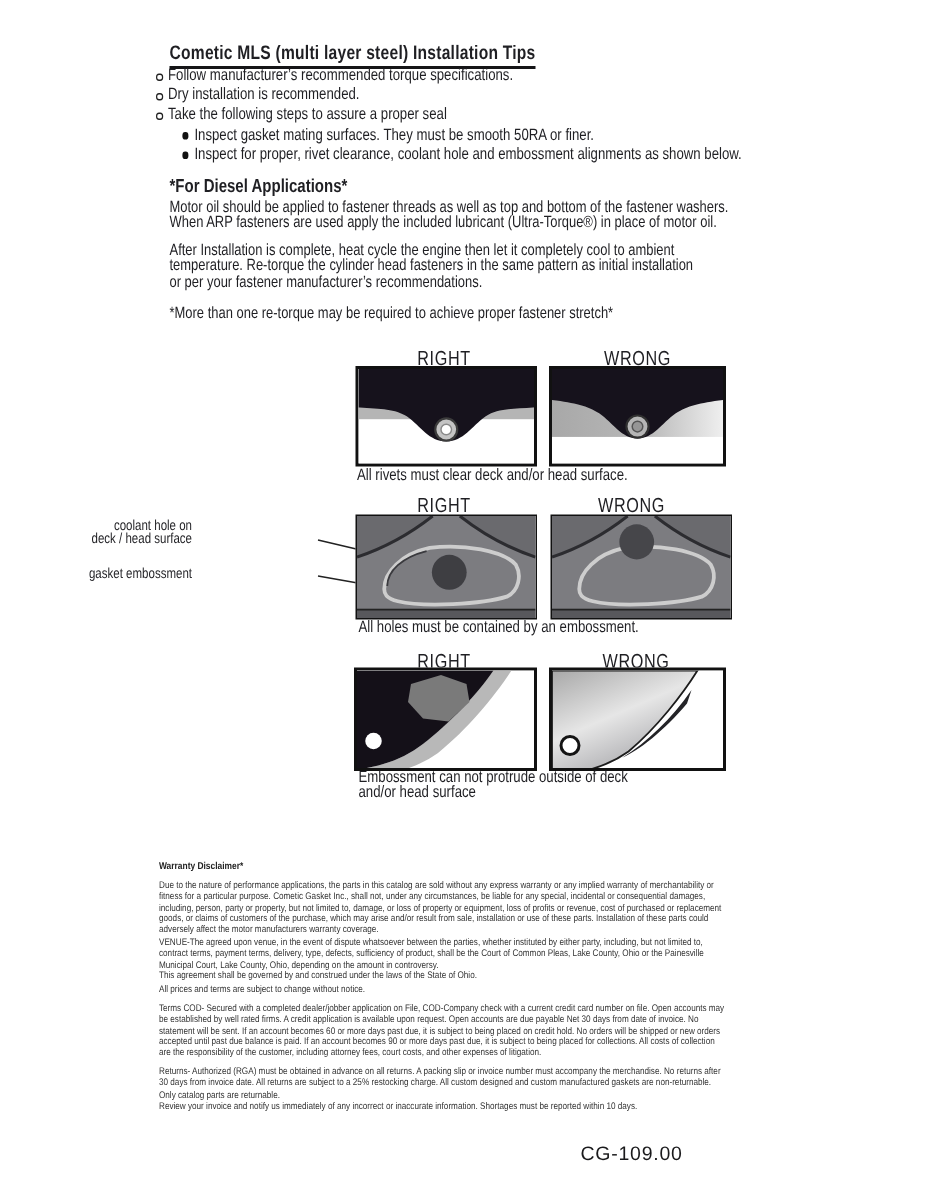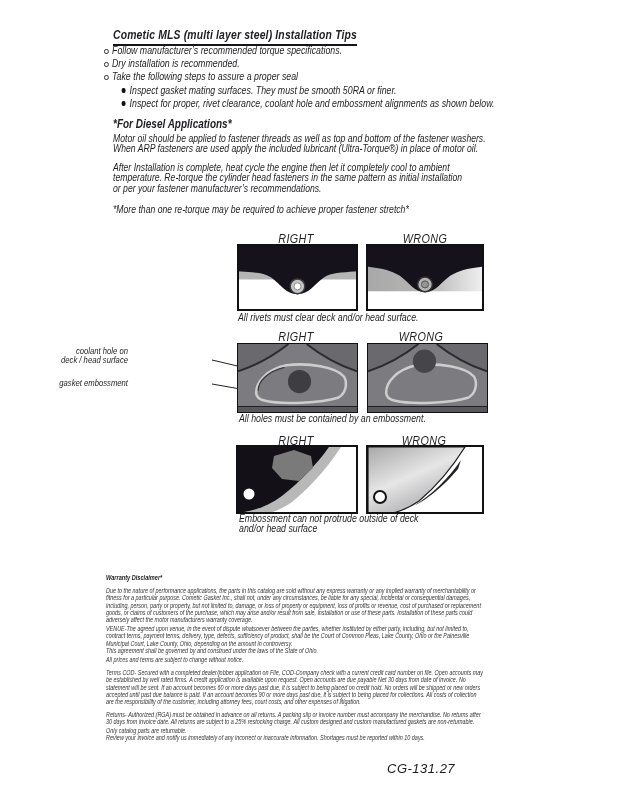--- a/index.html
+++ b/index.html
@@ -1,17 +1,17 @@
 <!DOCTYPE html>
 <html><head>
 <meta charset="utf-8">
 <style>
   html,body{margin:0;padding:0;background:#ffffff;}
   #page{position:relative;width:536px;height:800px;background:#ffffff;overflow:hidden;
-        font-family:"Liberation Sans","DejaVu Sans",sans-serif;color:#1f1f23;font-style:italic;}
+        font-family:"Liberation Sans","DejaVu Sans",sans-serif;color:#1f1f23;}
   .abs{position:absolute;}
   .cx{transform:scaleX(0.80);transform-origin:0 0;}
   .cxc{transform:scaleX(0.80);transform-origin:50% 0;}
   .cxr{transform:scaleX(0.80);transform-origin:100% 0;}
   .cxl{transform:scaleX(0.85);transform-origin:0 0;}
   .pre{white-space:pre-line;}
   #title{left:113px;top:27px;font-size:13px;font-weight:bold;letter-spacing:.2px;}
   #title .ul{display:inline-block;border-bottom:2px solid #151517;padding-bottom:2px;}
   #bullets{left:104px;top:44px;font-size:11px;width:600px;}
   .blt{position:relative;padding-left:10px;height:13.2px;line-height:13.2px;}
@@ -169,15 +169,15 @@
   <div class="abs cxl legal pre" style="top:669px;">Terms COD- Secured with a completed dealer/jobber application on File, COD-Company check with a current credit card number on file.  Open accounts may
 be established by well rated firms.  A credit application is available upon request.  Open accounts are due payable Net 30 days from date of invoice.  No
 statement will be sent.  If an account becomes 60 or more days past due, it is subject to being placed on credit hold.  No orders will be shipped or new orders
 accepted until past due balance is paid.  If an account becomes 90 or more days past due, it is subject to being placed for collections.  All costs of collection
 are the responsibility of the customer, including attorney fees, court costs, and other expenses of litigation.</div>
   <div class="abs cxl legal pre" style="top:711px;">Returns- Authorized (RGA) must be obtained in advance on all returns.  A packing slip or invoice number must accompany the merchandise.  No returns after
 30 days from invoice date.  All returns are subject to a 25% restocking charge.  All custom designed and custom manufactured gaskets are non-returnable.</div>
   <div class="abs cxl legal pre" style="top:727px;">Only catalog parts are returnable.
 Review your invoice and notify us immediately of any incorrect or inaccurate information.  Shortages must be reported within 10 days.</div>
 
-  <div id="page-code" class="abs">CG-131.27</div>
+  <div id="page-code" class="abs">CG-109.00</div>
 
 </div>
 
 </body></html>

